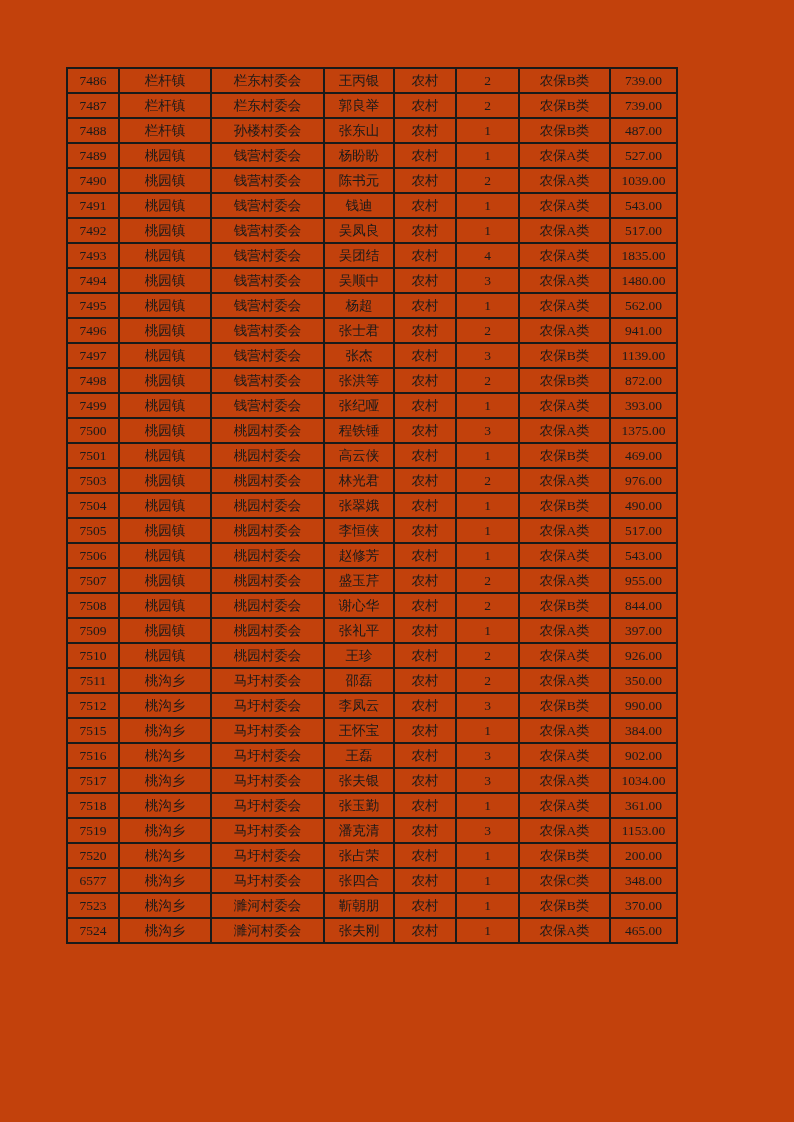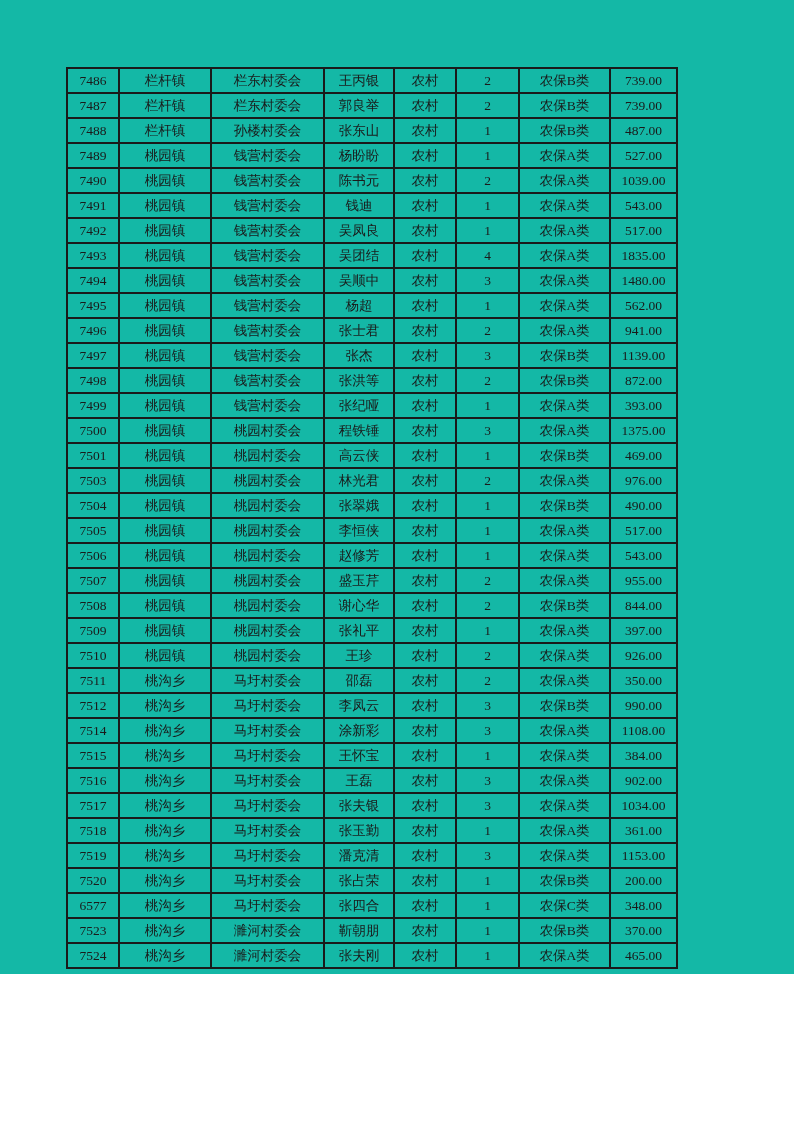--- a/index.html
+++ b/index.html
@@ -3,22 +3,22 @@
 <meta charset="utf-8">
 <style>
   html, body {
     margin: 0;
     padding: 0;
     background: #ffffff;
   }
   .page {
     position: relative;
     width: 794px;
-    height: 974px;
-    background: #14b8a6;
+    height: 1122px;
+    background: #c2410c;
     overflow: hidden;
     font-family: "Liberation Serif", "DejaVu Serif", serif;
     color: #1a1a1a;
   }
   table.roster {
     position: absolute;
     left: 66px;
     top: 67px;
     width: 610px;
     border-collapse: collapse;
@@ -316,30 +316,20 @@
           <td>7512</td>
           <td>桃沟乡</td>
           <td>马圩村委会</td>
           <td>李凤云</td>
           <td>农村</td>
           <td>3</td>
           <td>农保B类</td>
           <td>990.00</td>
         </tr>
         <tr>
-          <td>7514</td>
-          <td>桃沟乡</td>
-          <td>马圩村委会</td>
-          <td>涂新彩</td>
-          <td>农村</td>
-          <td>3</td>
-          <td>农保A类</td>
-          <td>1108.00</td>
-        </tr>
-        <tr>
           <td>7515</td>
           <td>桃沟乡</td>
           <td>马圩村委会</td>
           <td>王怀宝</td>
           <td>农村</td>
           <td>1</td>
           <td>农保A类</td>
           <td>384.00</td>
         </tr>
         <tr>

